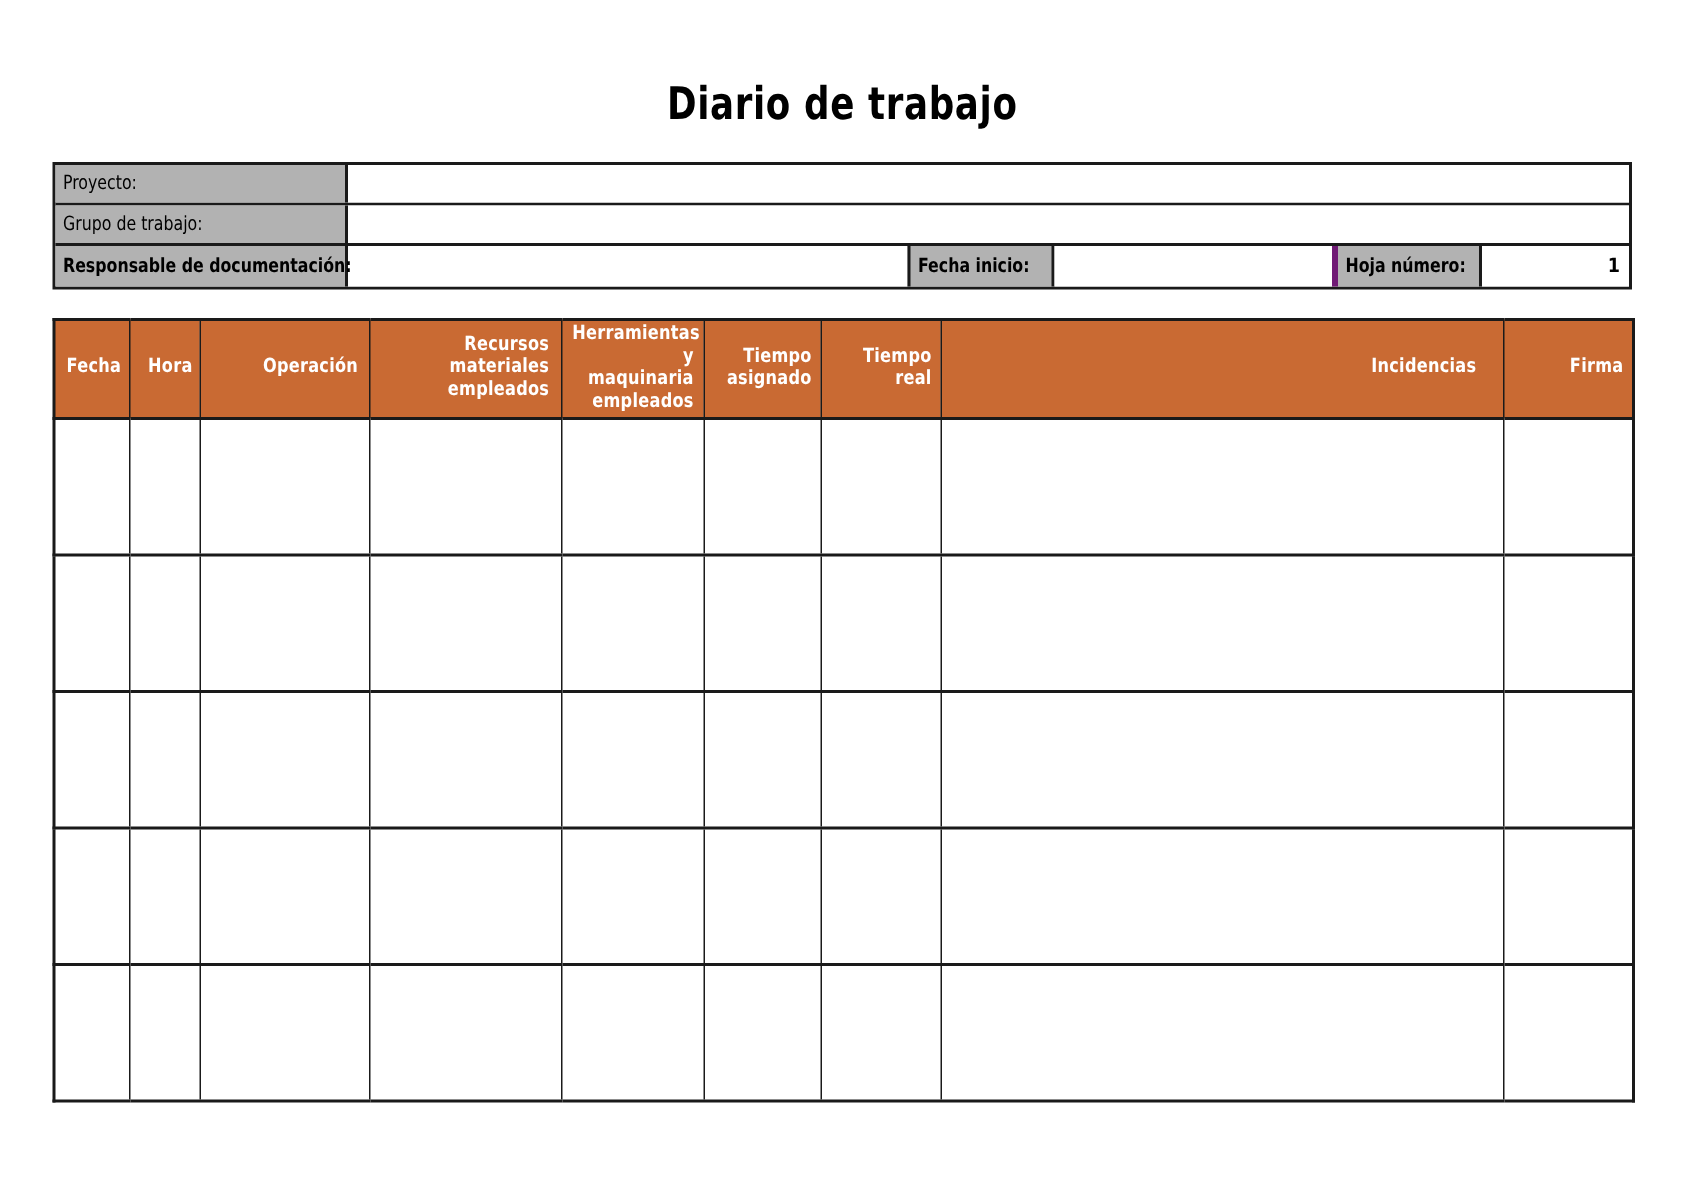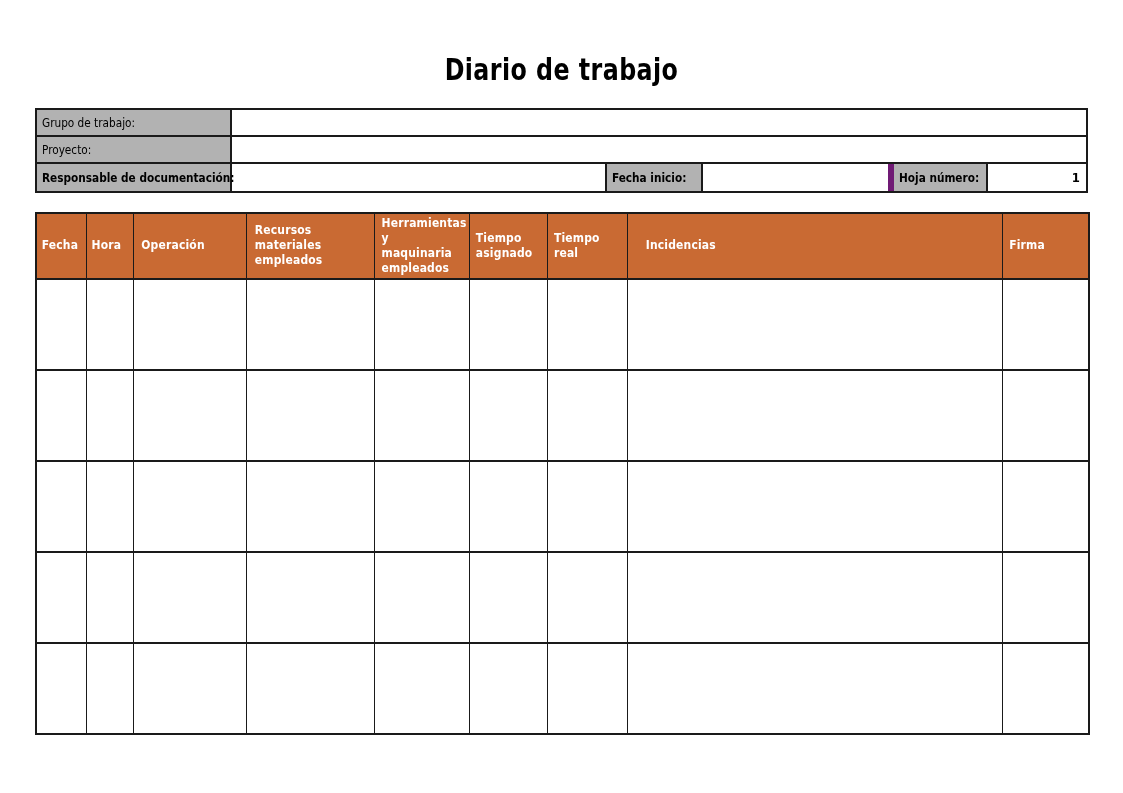--- a/index.html
+++ b/index.html
@@ -71,21 +71,21 @@
     color: #000000;
     padding-right: 6px;
   }
   .meta-value.rt { justify-content: flex-end; }
 
   .w-label-main { width: 195px; }
   .w-val-main   { flex: 1 1 auto; }
 
   .w-label-fecha { width: 98px; border-left: 2px solid #1a1a1a; }
   .w-val-fecha   { width: 186px; }
-  .w-label-hoja  { width: 100px; border-left: 6px solid #701a75; }
+  .w-label-hoja  { width: 100px; border-left: 4px solid #701a75; }
   .w-val-hoja    { width: 98px; }
   .w-val-resp    { width: 374px; }
 
   
   .log-table {
     position: absolute;
     left: 35px;
     top: 212px;
     width: 1053px;
     border-collapse: collapse;
@@ -100,21 +100,21 @@
     padding: 0;
     box-sizing: border-box;
   }
   .log-table thead th {
     background: #c96a33;
     color: #ffffff;
     font-size: 13px;
     font-weight: bold;
     height: 65px;
     vertical-align: middle;
-    text-align: left;
+    text-align: right;
     line-height: 1.15;
     padding: 2px 3px;
     letter-spacing: 0.2px;
   }
   .log-table thead th span { display: block; transform: scaleX(0.92); }
   .log-table tbody td {
     background: #ffffff;
     height: 91px;
   }
   .log-table thead th:first-child,
@@ -124,28 +124,28 @@
 </style>
 </head>
 <body>
 
 <div class="doc-title">Diario de trabajo</div>
 
 <div class="meta-block">
 
   <div class="meta-row">
     <div class="meta-label w-label-main">
-      <span>Grupo de trabajo:</span>
+      <span>Proyecto:</span>
     </div>
     <div class="meta-value w-val-main"></div>
   </div>
 
   <div class="meta-row">
     <div class="meta-label w-label-main">
-      <span>Proyecto:</span>
+      <span>Grupo de trabajo:</span>
     </div>
     <div class="meta-value w-val-main"></div>
   </div>
 
   <div class="meta-row last">
     <div class="meta-label w-label-main">
       <span>Responsable de documentación:</span>
     </div>
     <div class="meta-value w-val-resp"></div>
 

